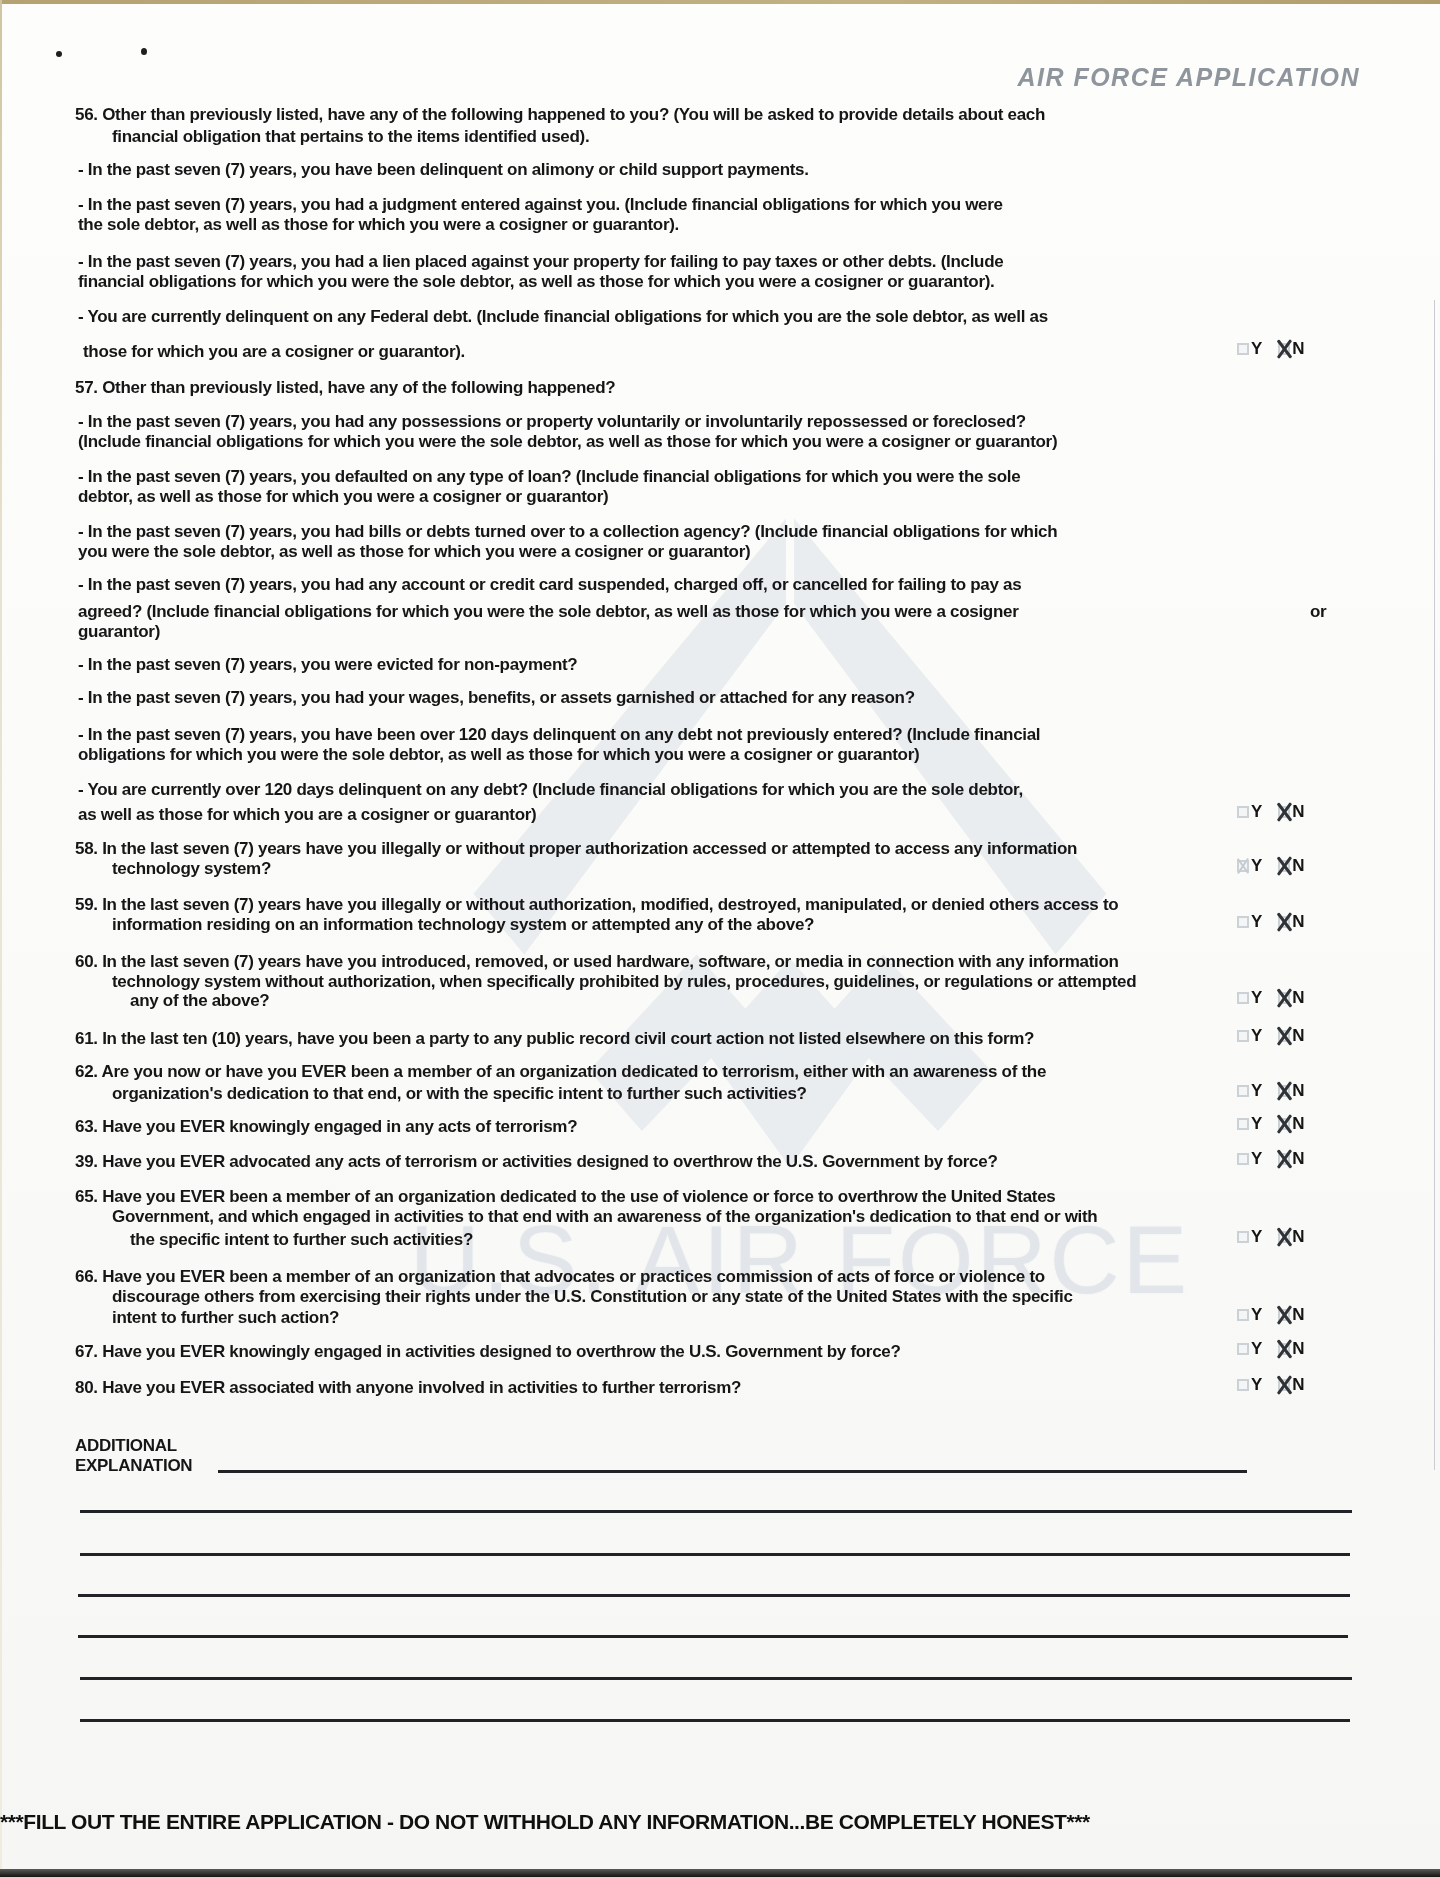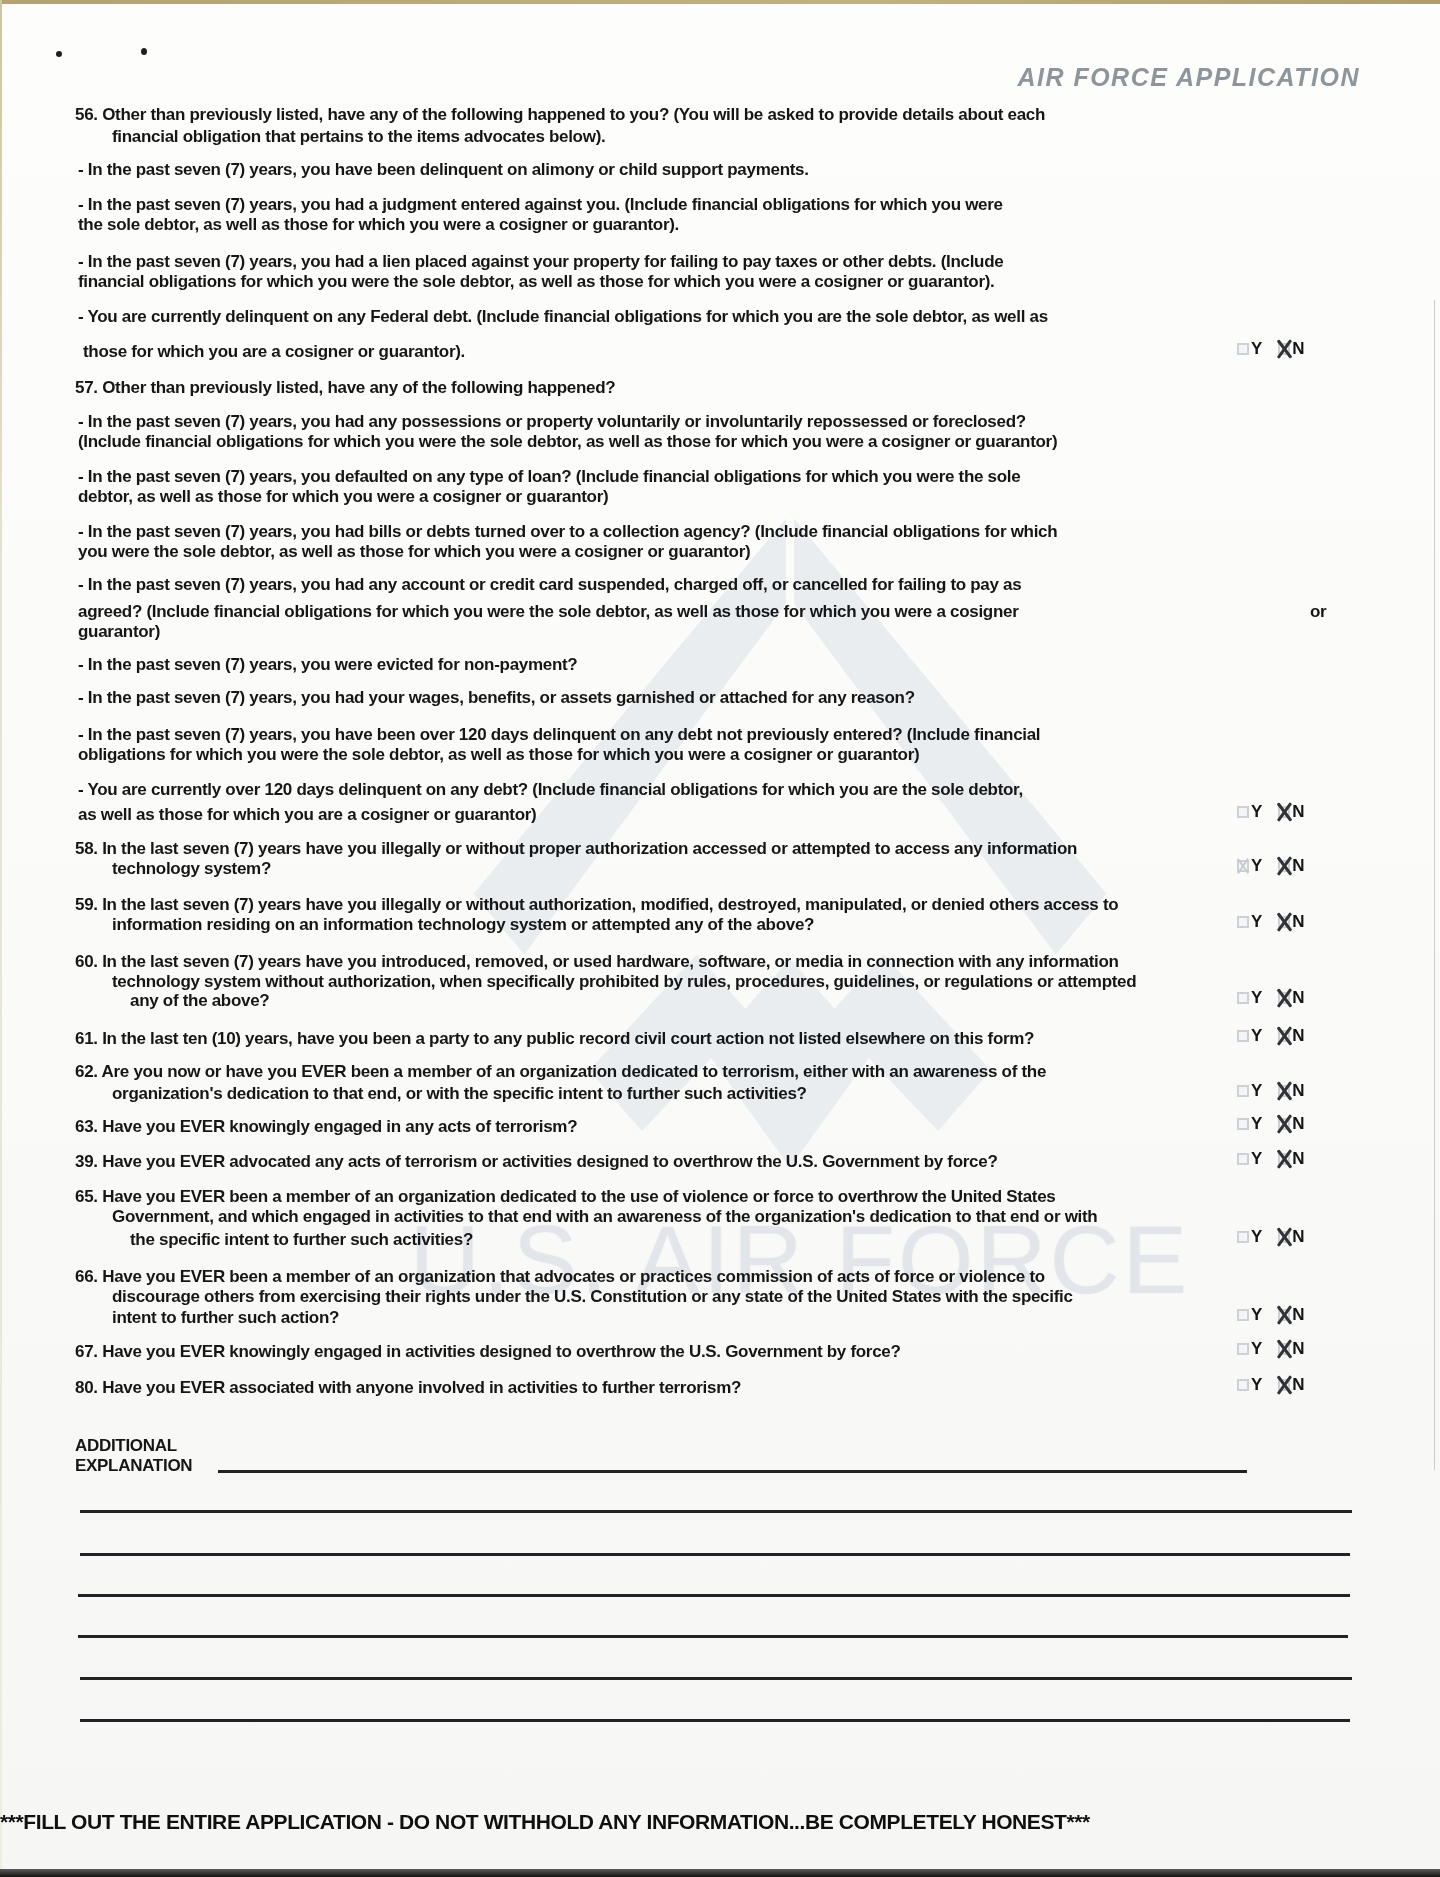--- a/index.html
+++ b/index.html
@@ -67,21 +67,21 @@
       <polygon points="258,438 312,498 204,612 152,552"></polygon>
       <polygon points="442,438 388,498 496,612 548,552"></polygon>
       <polygon points="350,442 432,534 350,648 268,534"></polygon>
     </g>
   </svg>
   <div class="wm-text">U.S. AIR FORCE</div>
 
   <div class="hdr">AIR FORCE APPLICATION</div>
 
   <div class="ln" style="top:105px;left:75px">56. Other than previously listed, have any of the following happened to you? (You will be asked to provide details about each</div>
-  <div class="ln" style="top:127px;left:112px">financial obligation that pertains to the items advocates below).</div>
+  <div class="ln" style="top:127px;left:112px">financial obligation that pertains to the items identified used).</div>
   <div class="ln" style="top:160px;left:78px">- In the past seven (7) years, you have been delinquent on alimony or child support payments.</div>
   <div class="ln" style="top:195px;left:78px">- In the past seven (7) years, you had a judgment entered against you. (Include financial obligations for which you were</div>
   <div class="ln" style="top:215px;left:78px">the sole debtor, as well as those for which you were a cosigner or guarantor).</div>
   <div class="ln" style="top:252px;left:78px">- In the past seven (7) years, you had a lien placed against your property for failing to pay taxes or other debts. (Include</div>
   <div class="ln" style="top:272px;left:78px">financial obligations for which you were the sole debtor, as well as those for which you were a cosigner or guarantor).</div>
   <div class="ln" style="top:307px;left:78px">- You are currently delinquent on any Federal debt. (Include financial obligations for which you are the sole debtor, as well as</div>
   <div class="ln" style="top:342px;left:83px">those for which you are a cosigner or guarantor).</div>
   <div class="yn" style="top:340px">
     <span class="cb"></span>
       <span class="lbl">Y</span>

